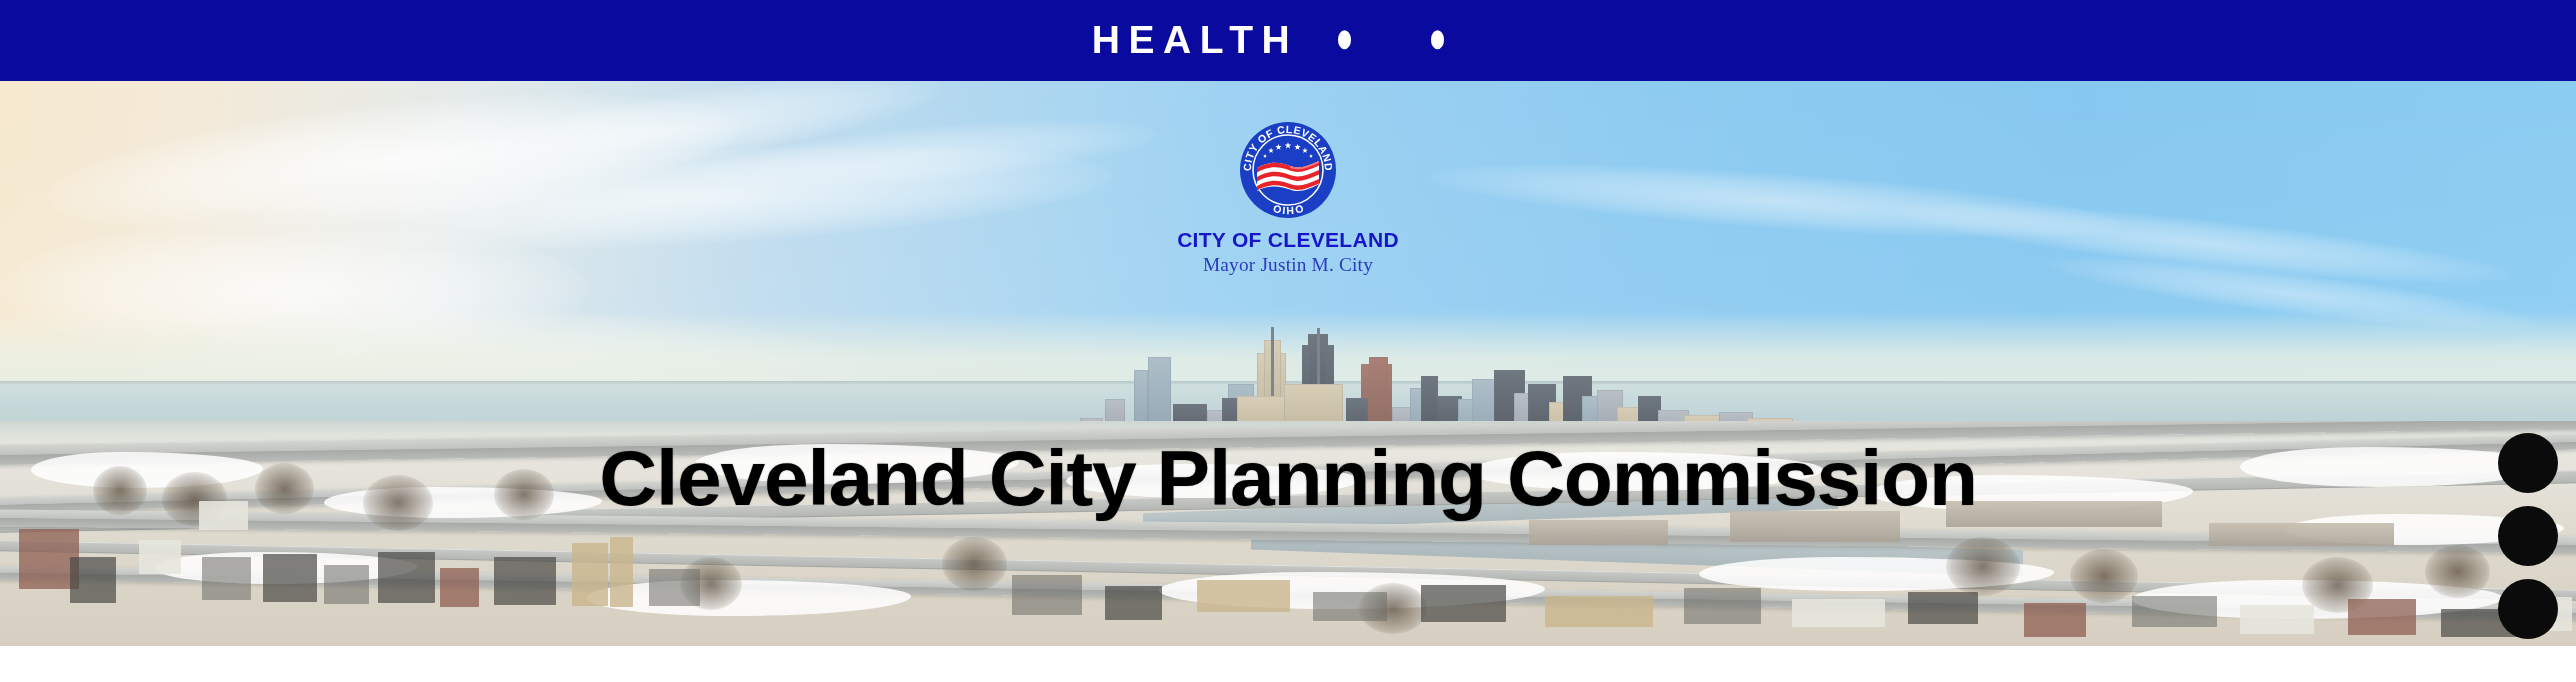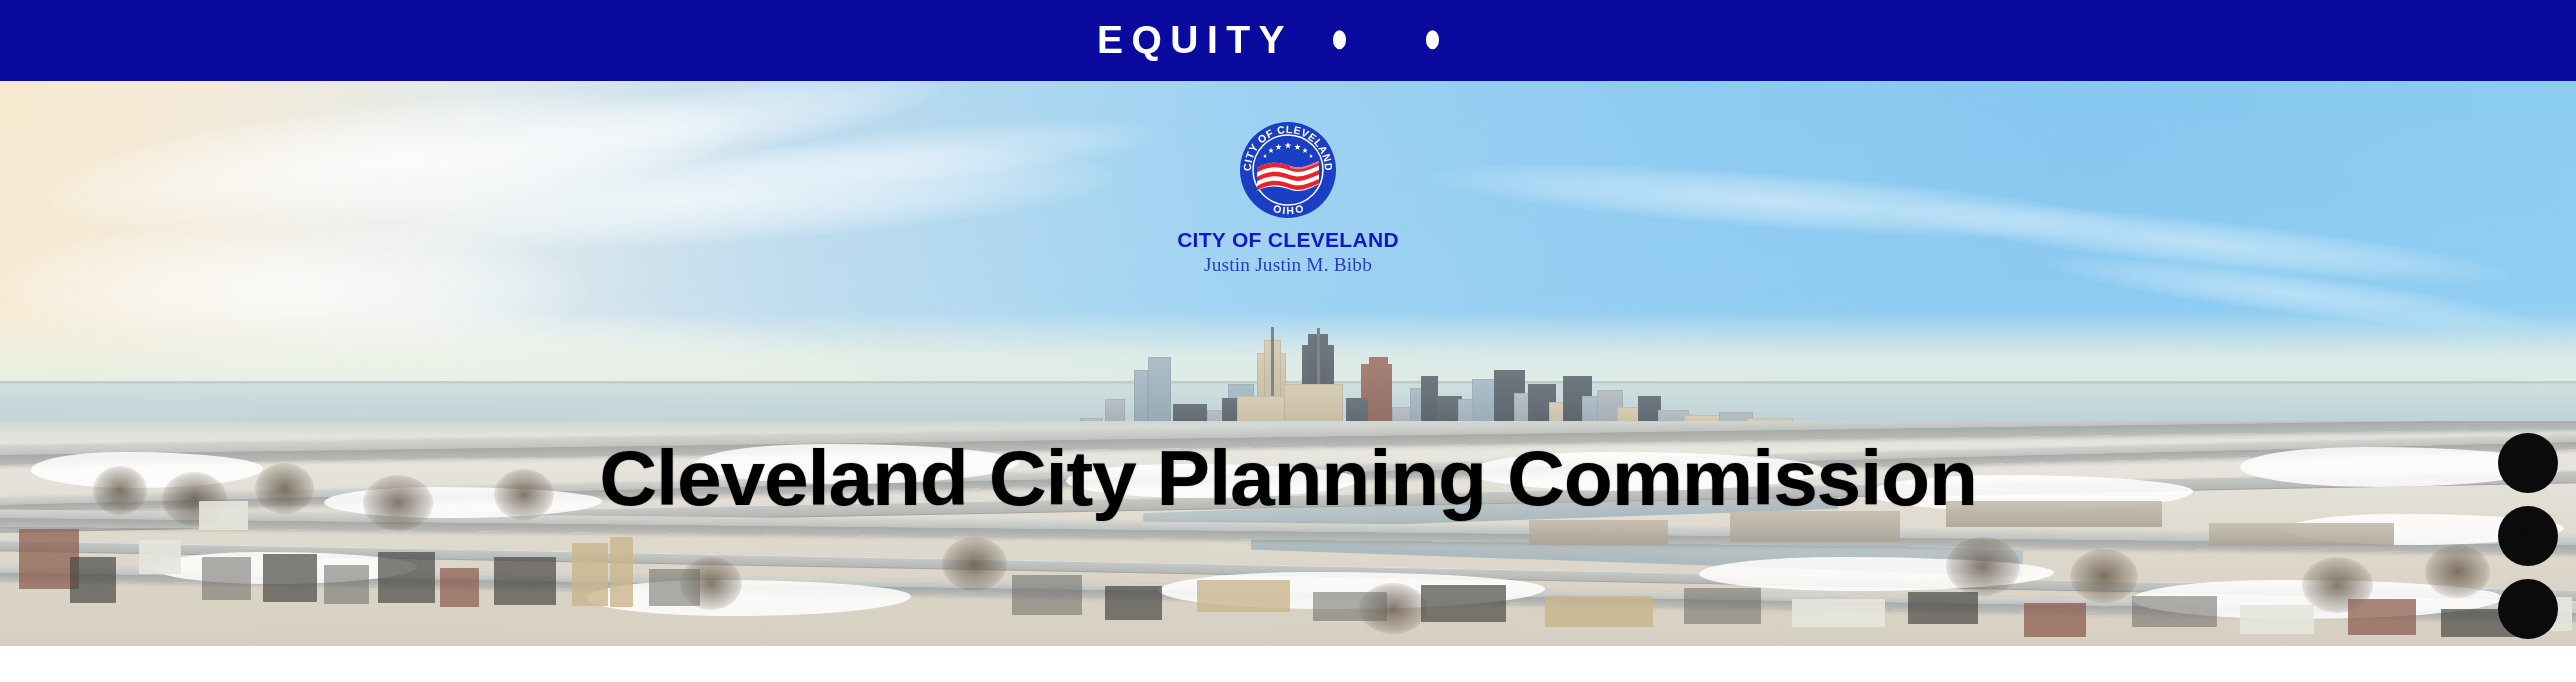--- a/index.html
+++ b/index.html
@@ -262,21 +262,21 @@
     z-index:5;
   }
 </style>
 </head>
 <body>
 
 <div id="page">
 
   <div id="tagline-bar">
     <div id="tagline-inner">
-      <span class="tagline-word">EQUITY</span>
+      <span class="tagline-word">HEALTH</span>
       <span class="tagline-dot"></span>
       <span class="tagline-dot"></span>
     </div>
   </div>
 
   <div id="photo">
 
     <div class="sky-base"></div>
 
     <div class="cloud c1"></div>
@@ -459,21 +459,21 @@
                    C140,119 122,126 104,119 C88,113 62,107 38,123 Z"></path>
           <path d="M38,132 C62,116 88,122 104,128 C122,135 140,128 162,118 L162,127
                    C140,137 122,144 104,137 C88,131 62,125 38,141 Z"></path>
         </g>
 
         <path d="M104,92 C122,99 140,92 162,82 L162,86 C140,96 122,103 104,96 Z" fill="#ffffff" opacity=".35"></path>
       </svg>
     </div>
 
     <div id="org-name">CITY OF CLEVELAND</div>
-    <div id="mayor-name">Justin Justin M. Bibb</div>
+    <div id="mayor-name">Mayor Justin M. City</div>
   </div>
 
   <div id="main-title">Cleveland City Planning Commission</div>
 
   <div id="social">
 
     <div class="social-icon">
       <svg width="39" height="39" viewBox="0 0 48 48" aria-hidden="true">
         <defs>
           <mask id="ytm">

